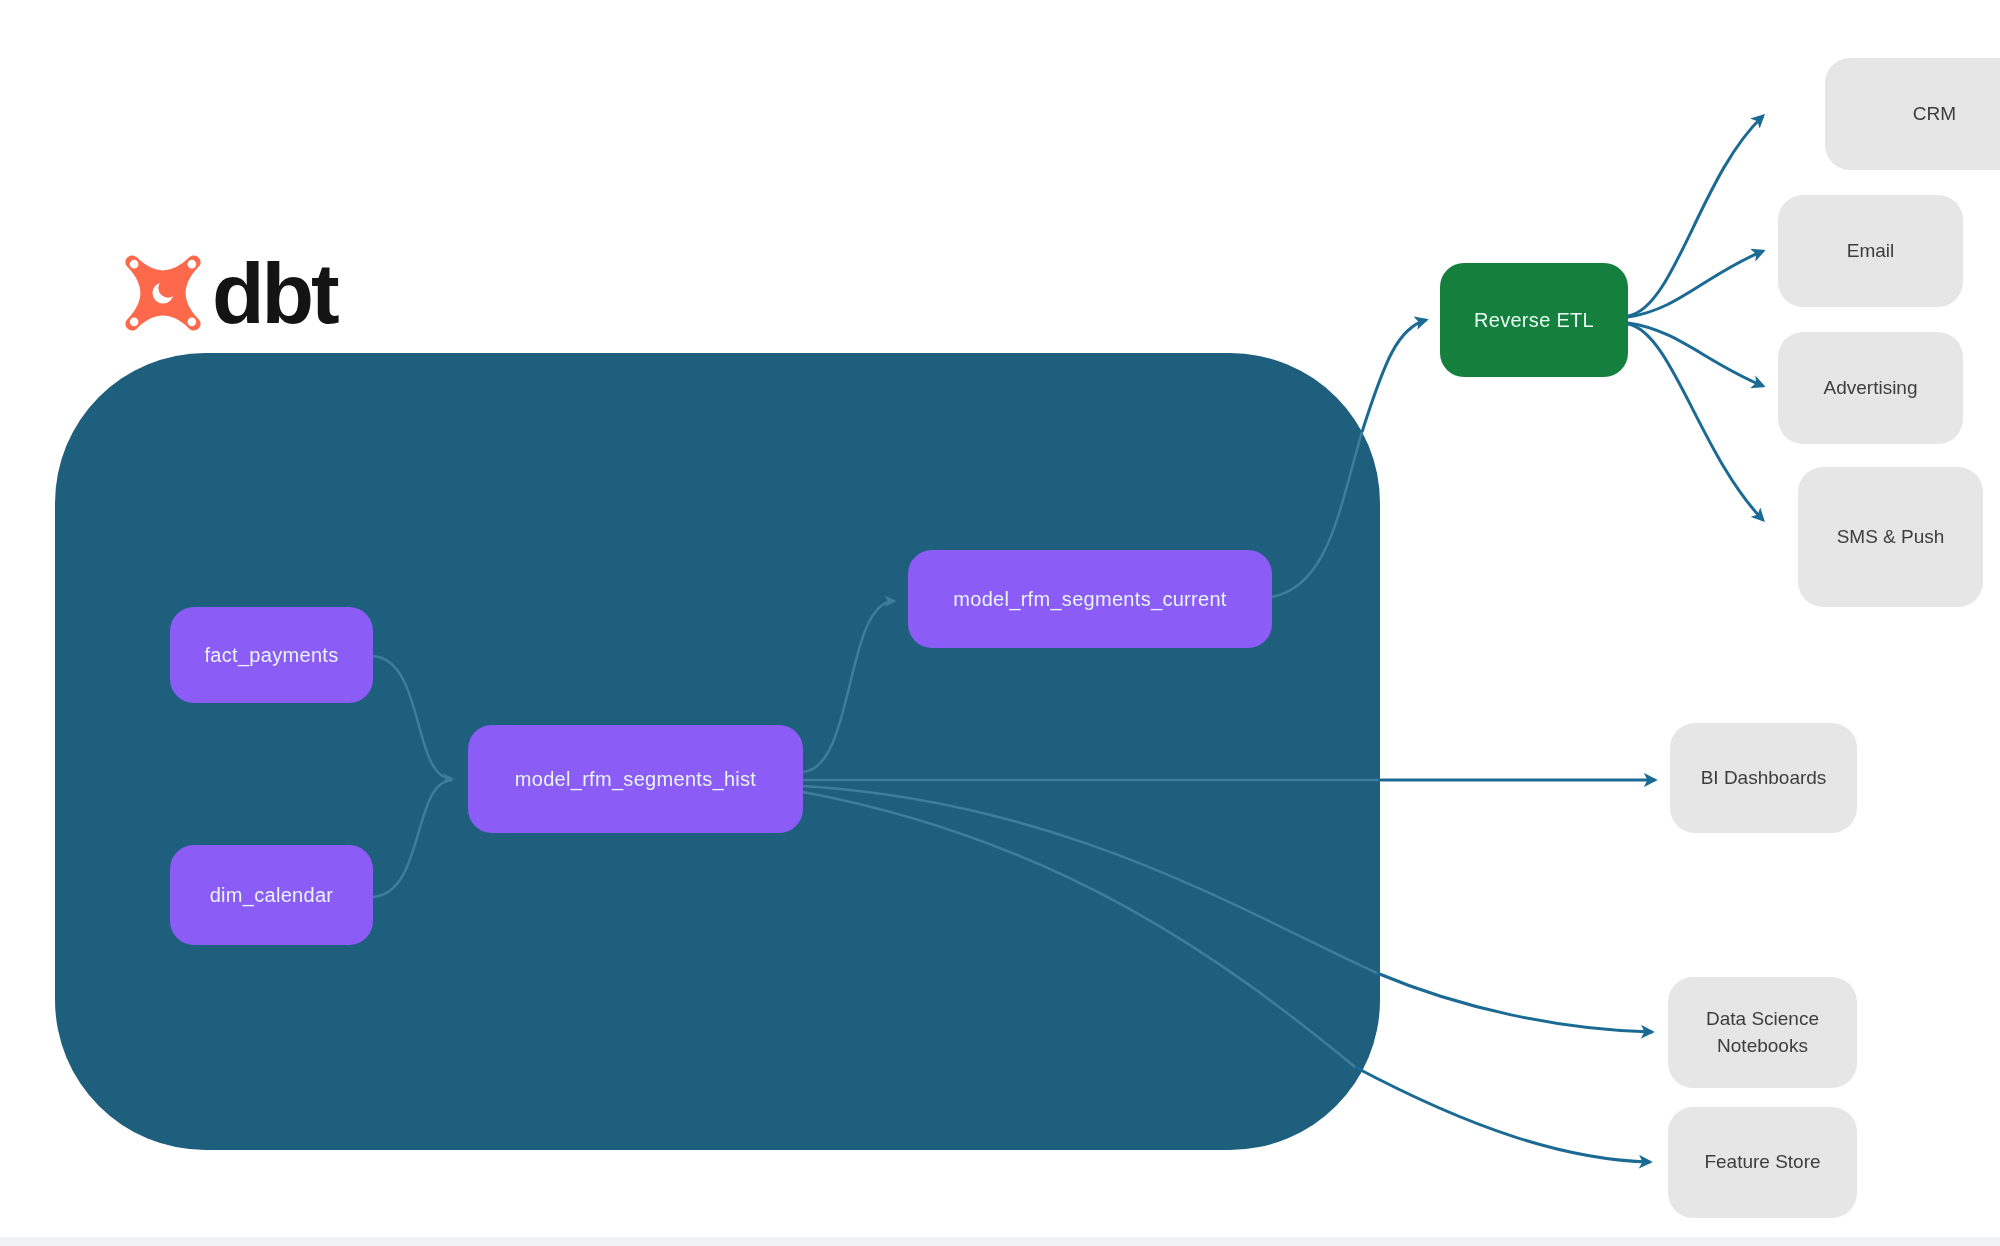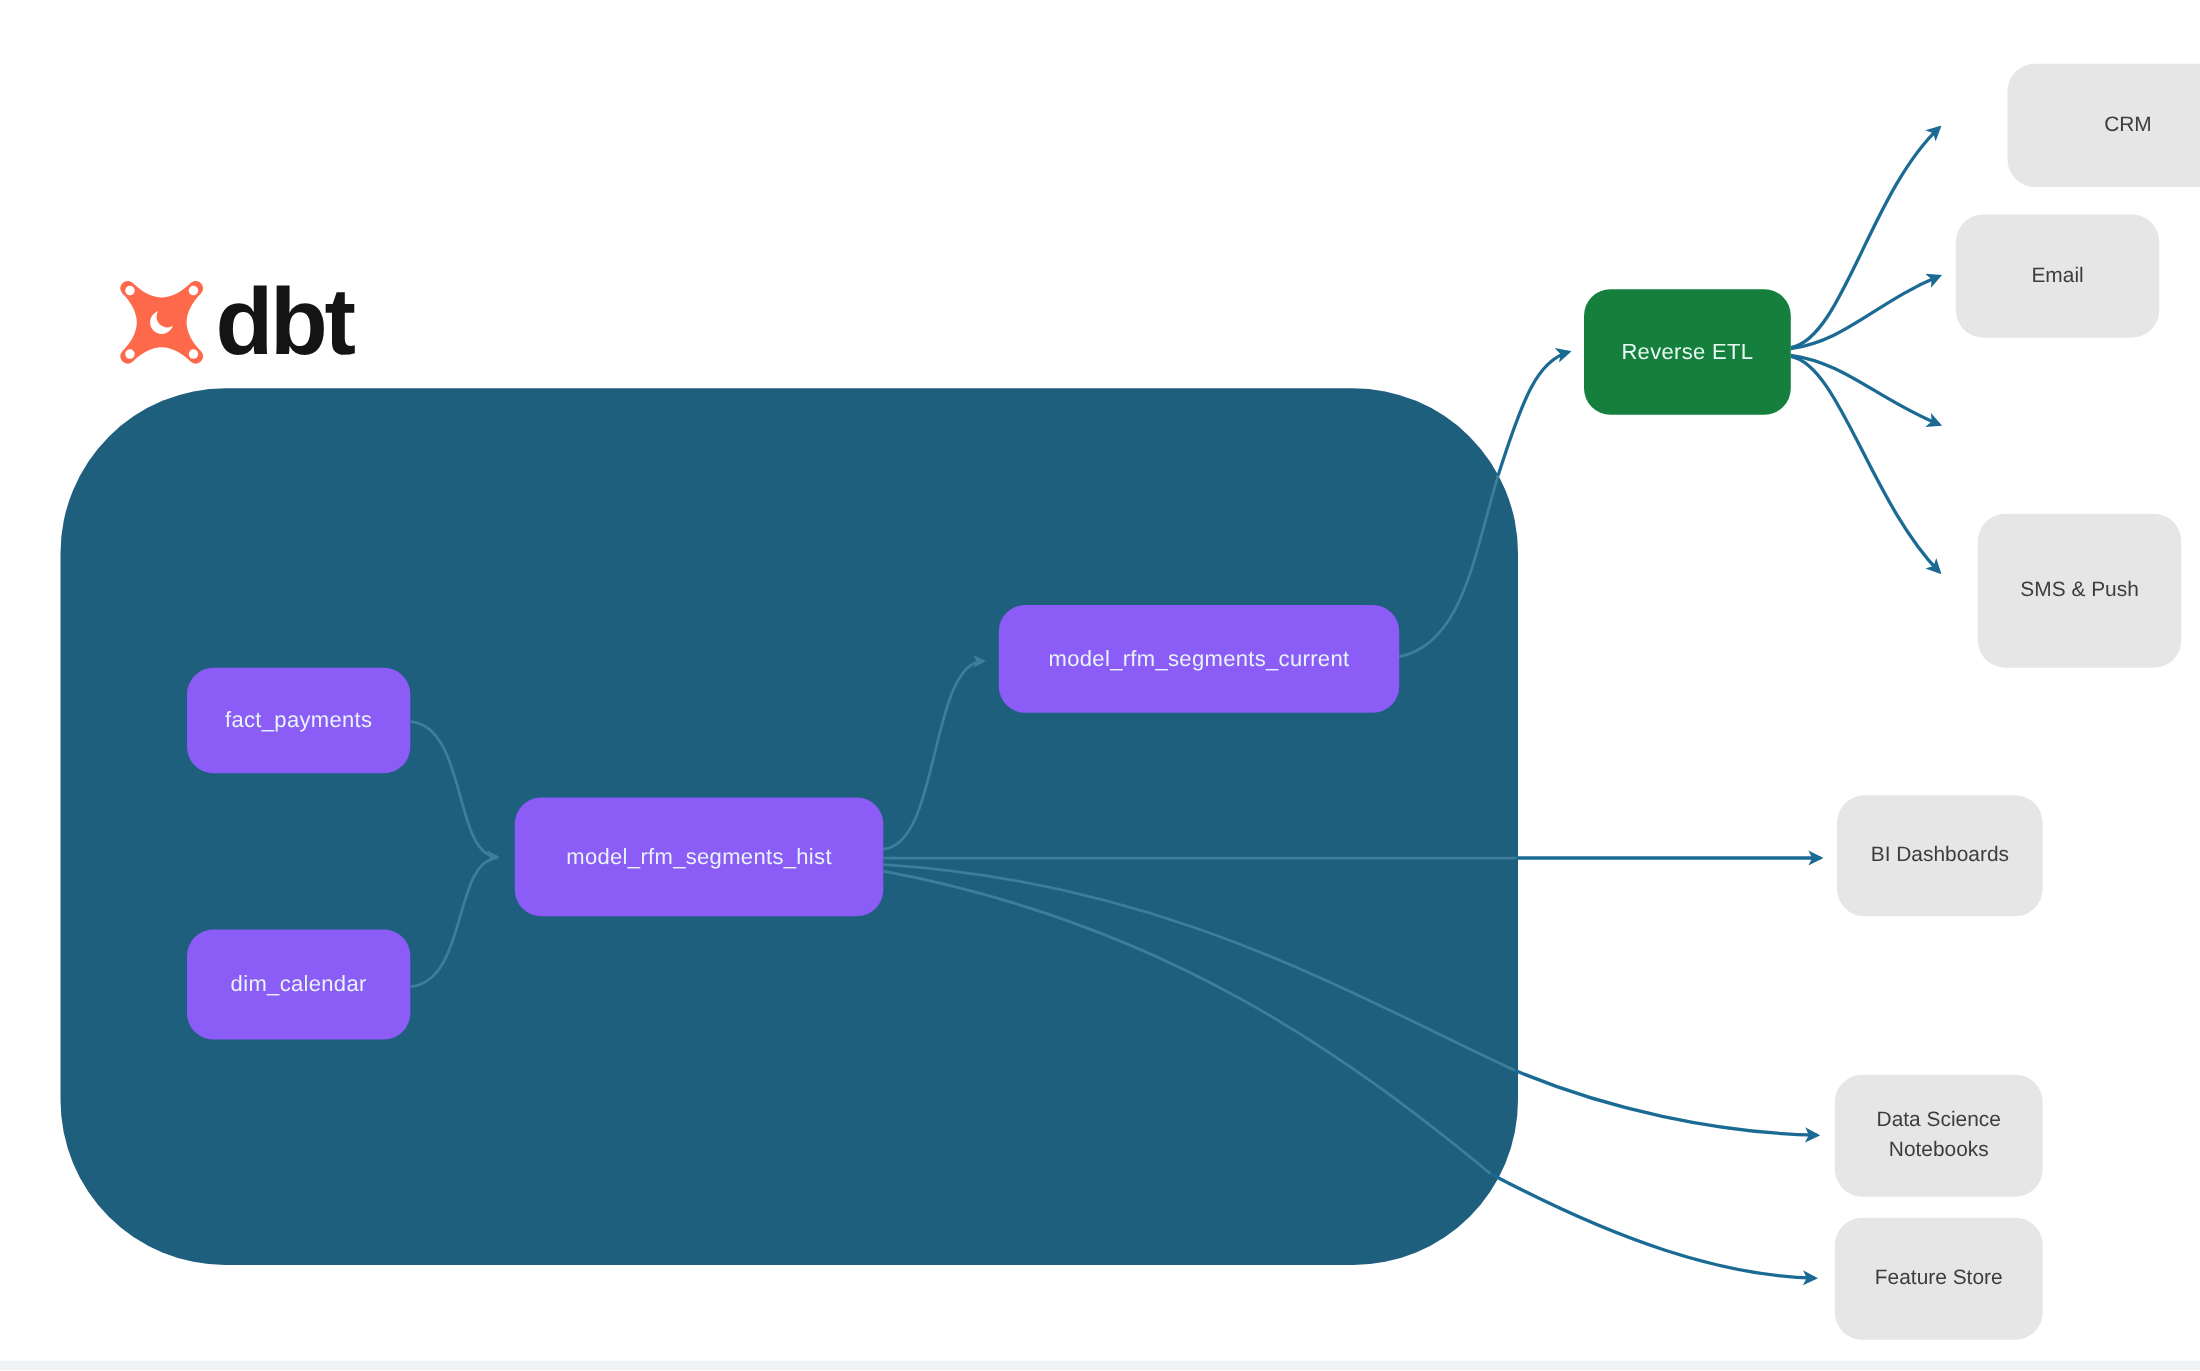--- a/index.html
+++ b/index.html
@@ -2,21 +2,21 @@
 <html><head>
 <meta charset="utf-8">
 <style>
   html,body{margin:0;padding:0;background:#ffffff;}
   #canvas{
     position:relative;width:2000px;height:1246px;overflow:hidden;
     background:#ffffff;
     font-family:"Liberation Sans","DejaVu Sans",sans-serif;
   }
   
-  .logo{position:absolute;left:108px;top:252px;display:flex;align-items:center;gap:10px;}
+  .logo{position:absolute;left:124px;top:252px;display:flex;align-items:center;gap:10px;}
   .logo-text{
     font-size:86px;font-weight:800;color:#141414;letter-spacing:-3px;line-height:1;
     transform:translateY(-2px);
   }
   
   .warehouse{
     position:absolute;left:55px;top:353px;width:1325px;height:797px;
     background:#1f5f7e;border-radius:150px;
   }
   
@@ -123,20 +123,23 @@
   <div class="node-etl">
       <span>Reverse ETL</span>
     </div>
 
   <div class="gray-box gb-crm">
       <span>CRM</span>
     </div>
   <div class="gray-box gb-email">
       <span>Email</span>
     </div>
+  <div class="gray-box gb-adv">
+      <span>Advertising</span>
+    </div>
   <div class="gray-box gb-sms">
       <span>SMS &amp; Push</span>
     </div>
 
   <div class="gray-box gb-bi">
       <span>BI Dashboards</span>
     </div>
   <div class="gray-box gb-ds">
       <span>Data Science Notebooks</span>
     </div>

